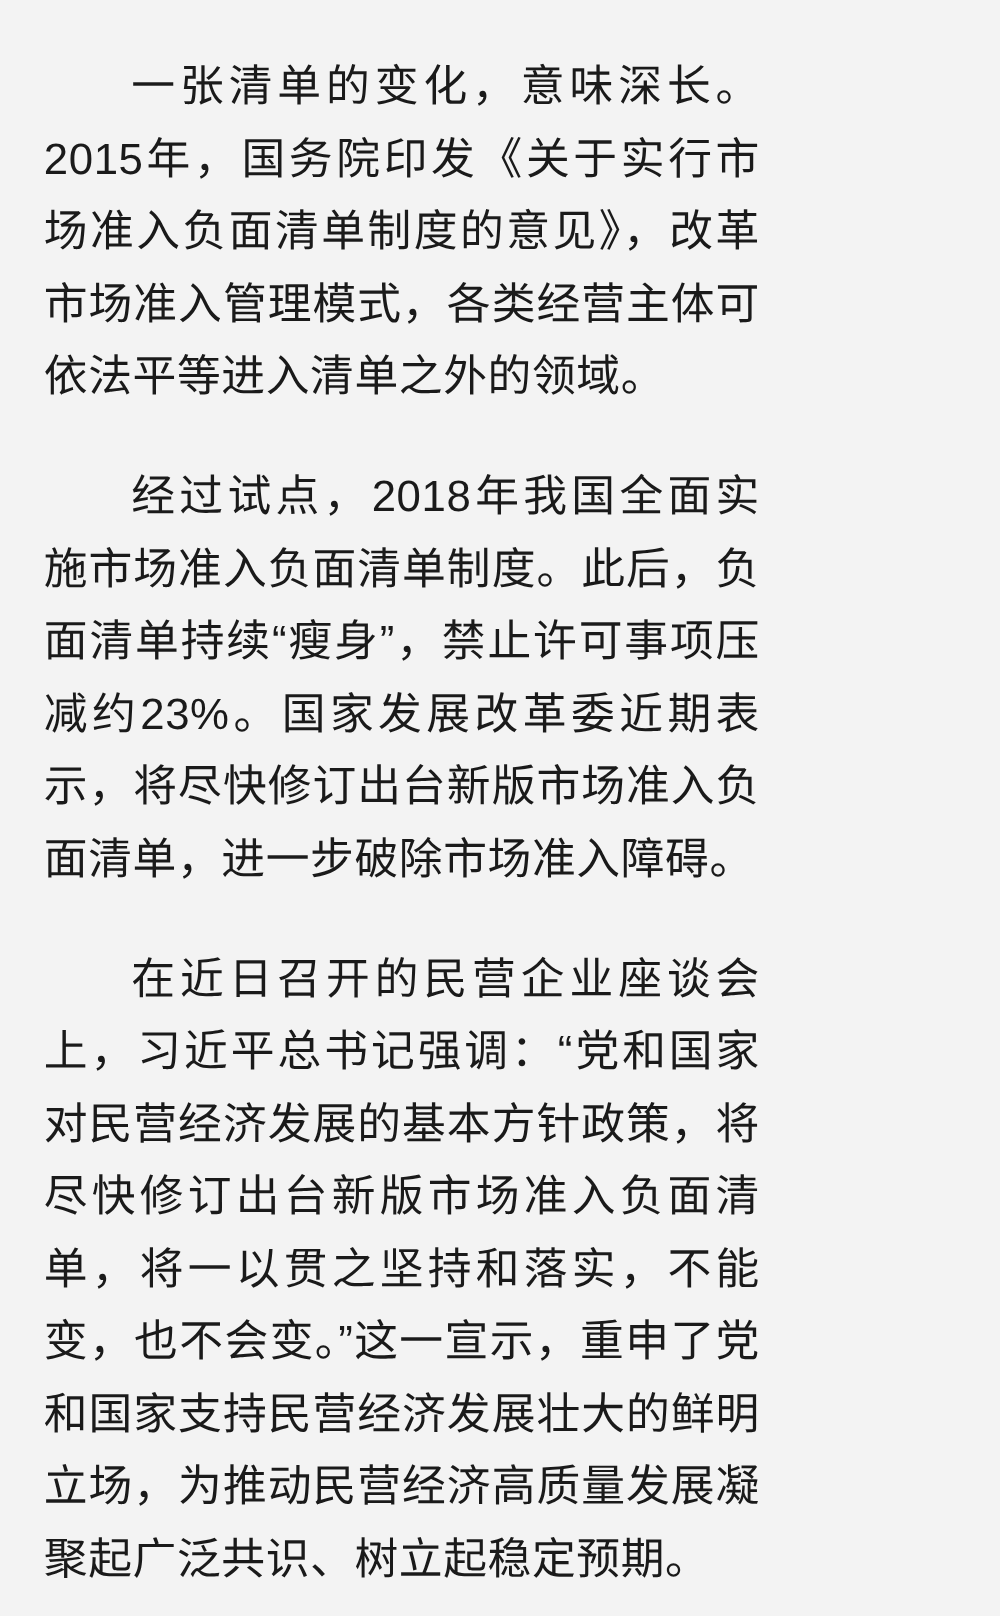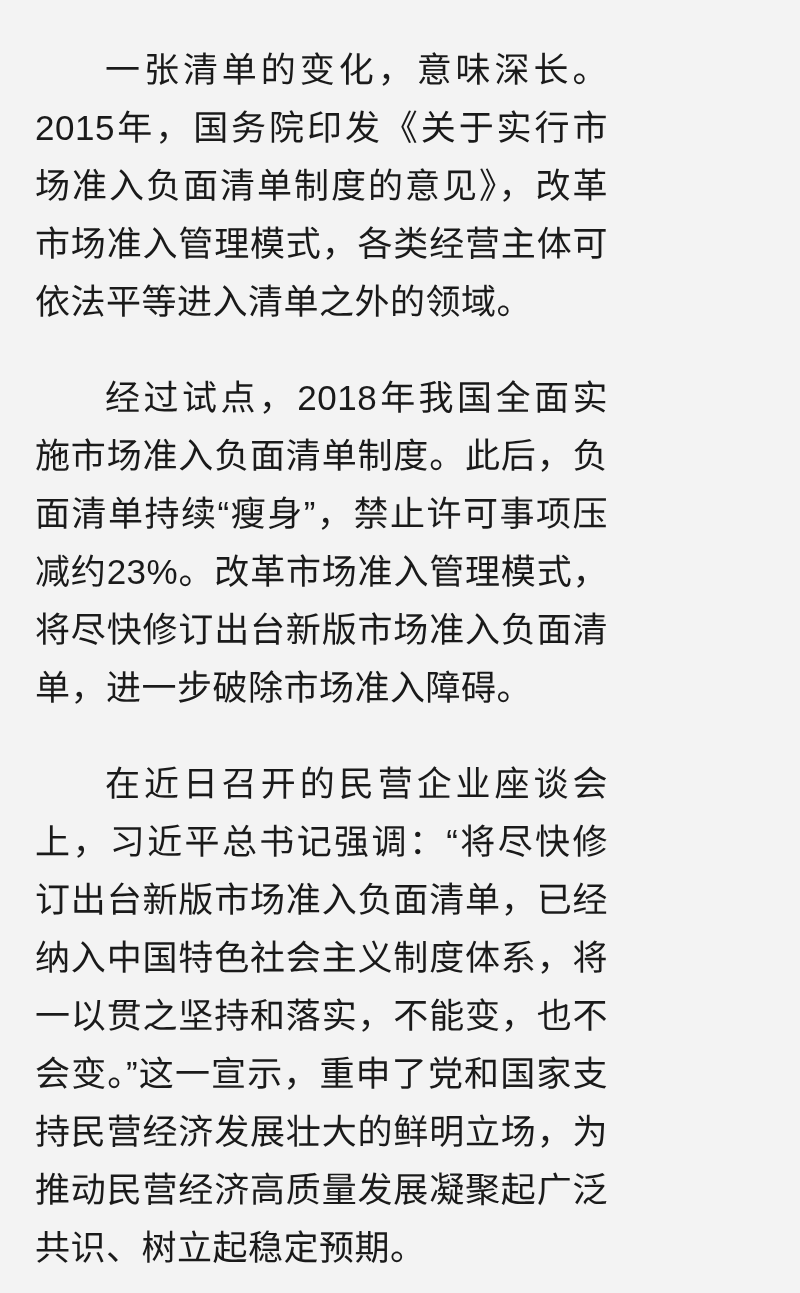--- a/index.html
+++ b/index.html
@@ -31,16 +31,16 @@
     margin: 0 0 38px 0;
     text-indent: 2em;
   }
 </style>
 </head>
 <body>
 
 <div class="page">
   <div class="article">
     <p>一张清单的变化，意味深长。2015年，国务院印发《关于实行市场准入负面清单制度的意见》，改革市场准入管理模式，各类经营主体可依法平等进入清单之外的领域。</p>
-    <p>经过试点，2018年我国全面实施市场准入负面清单制度。此后，负面清单持续“瘦身”，禁止许可事项压减约23%。改革市场准入管理模式，将尽快修订出台新版市场准入负面清单，进一步破除市场准入障碍。</p>
-    <p>在近日召开的民营企业座谈会上，习近平总书记强调：“将尽快修订出台新版市场准入负面清单，已经纳入中国特色社会主义制度体系，将一以贯之坚持和落实，不能变，也不会变。”这一宣示，重申了党和国家支持民营经济发展壮大的鲜明立场，为推动民营经济高质量发展凝聚起广泛共识、树立起稳定预期。</p>
+    <p>经过试点，2018年我国全面实施市场准入负面清单制度。此后，负面清单持续“瘦身”，禁止许可事项压减约23%。国家发展改革委近期表示，将尽快修订出台新版市场准入负面清单，进一步破除市场准入障碍。</p>
+    <p>在近日召开的民营企业座谈会上，习近平总书记强调：“党和国家对民营经济发展的基本方针政策，将尽快修订出台新版市场准入负面清单，将一以贯之坚持和落实，不能变，也不会变。”这一宣示，重申了党和国家支持民营经济发展壮大的鲜明立场，为推动民营经济高质量发展凝聚起广泛共识、树立起稳定预期。</p>
   </div>
 </div>
 
 </body></html>

